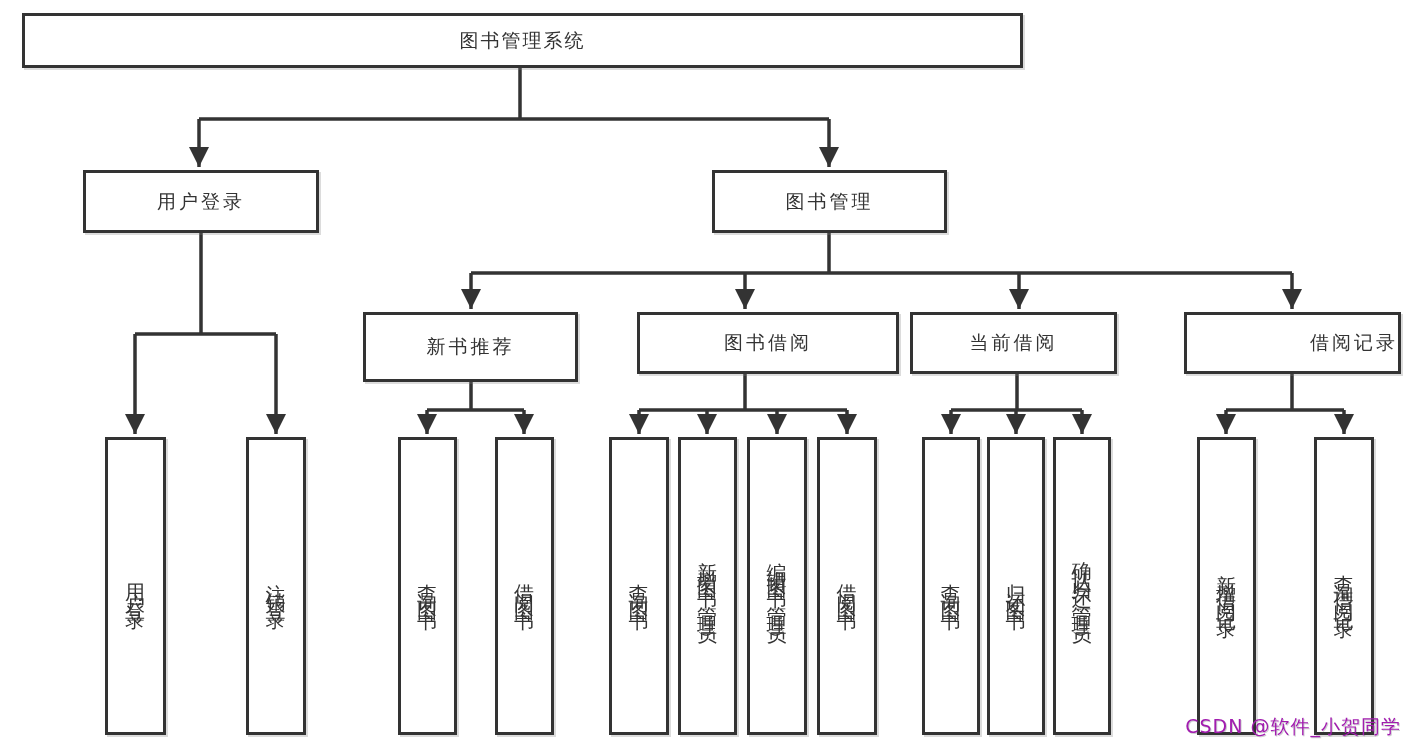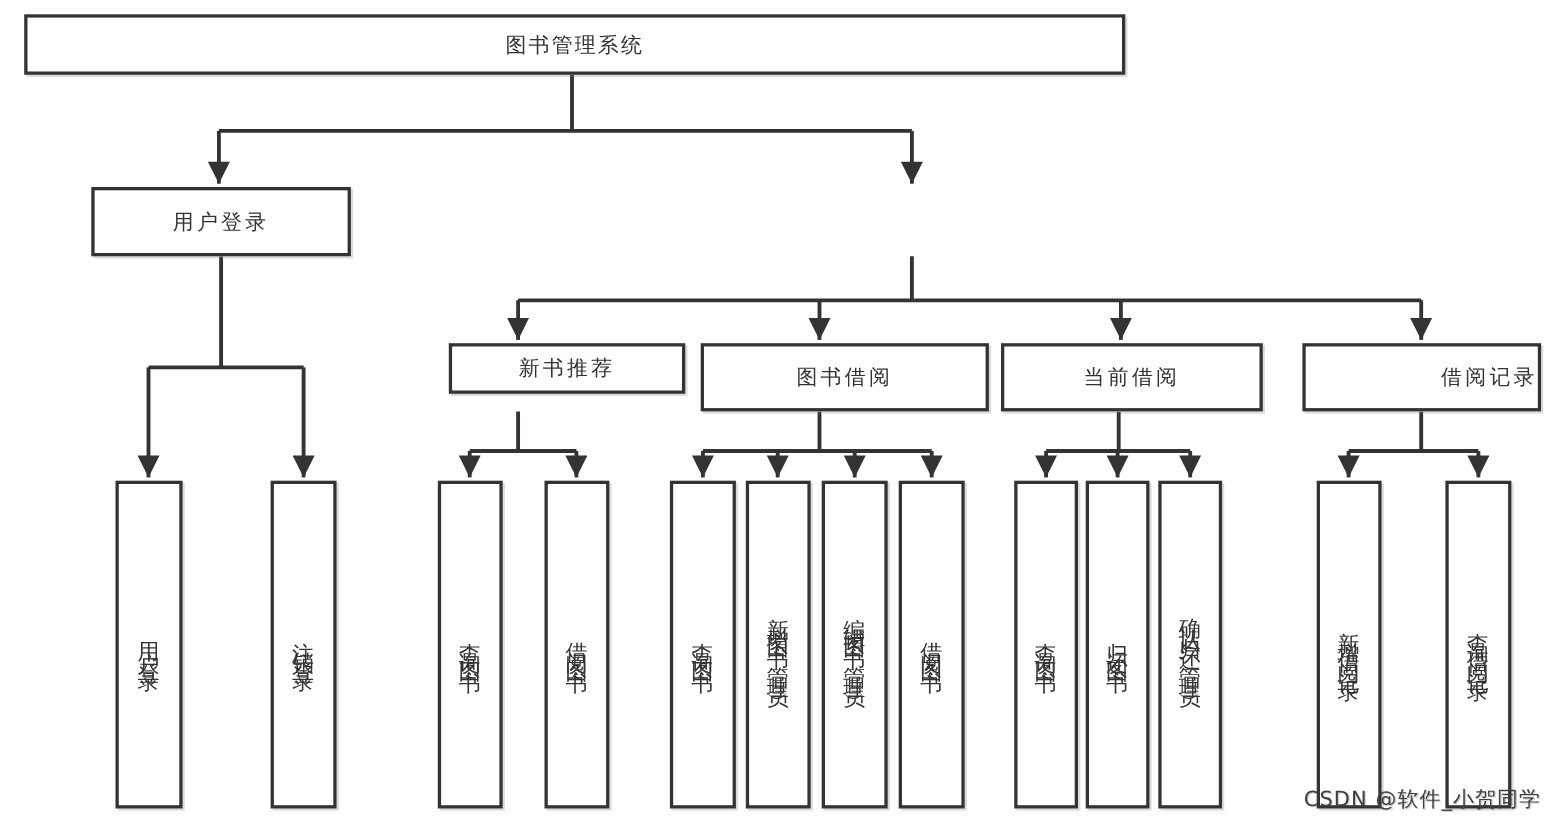--- a/index.html
+++ b/index.html
@@ -49,21 +49,21 @@
     letter-spacing: 9px;
     line-height: 1.1;
     white-space: nowrap;
   }
   .watermark {
     position: absolute;
     right: 4px;
     top: 714px;
     z-index: 3;
     font-size: 19px;
-    color: #404040;
+    color: #a21caf;
     letter-spacing: 1px;
     white-space: nowrap;
     text-shadow: 1px 1px 0 rgba(60,60,70,0.25);
   }
 </style>
 </head>
 <body>
 
 <div class="stage">
 
@@ -108,28 +108,31 @@
     <line x1="1344" y1="410" x2="1344" y2="434" stroke="#333333" stroke-width="3.5" marker-end="url(#arrow)"></line>
   </svg>
 
   <div class="box root" style="left:22px; top:13px; width:1001px; height:55px;font-family:Liberation Serif, serif;">
     <span>图书管理系统</span>
   </div>
 
   <div class="box hlabel" style="left:83px; top:170px; width:236px; height:63px;">
     <span>用户登录</span>
   </div>
+  <div class="box hlabel" style="left:712px; top:170px; width:235px; height:63px;">
+    <span>图书管理</span>
+  </div>
 
-  <div class="box hlabel" style="left:363px; top:312px; width:215px; height:46px;margin-left:45px;">
+  <div class="box hlabel" style="left:363px; top:312px; width:215px; height:70px;">
     <span>新书推荐</span>
   </div>
   <div class="box hlabel" style="left:637px; top:312px; width:262px; height:62px;">
     <span>图书借阅</span>
   </div>
-  <div class="box hlabel" style="left:910px; top:312px; width:238px; height:62px;">
+  <div class="box hlabel" style="left:910px; top:312px; width:207px; height:62px;">
     <span>当前借阅</span>
   </div>
   <div class="box hlabel" style="left:1184px; top:312px; width:217px; height:62px;justify-content:flex-end;">
     <span>借阅记录</span>
   </div>
 
   <div class="box vlabel" style="left:105px; top:437px; width:61px; height:298px;">
     <span>用户登录</span>
   </div>
   <div class="box vlabel" style="left:246px; top:437px; width:60px; height:298px;">

